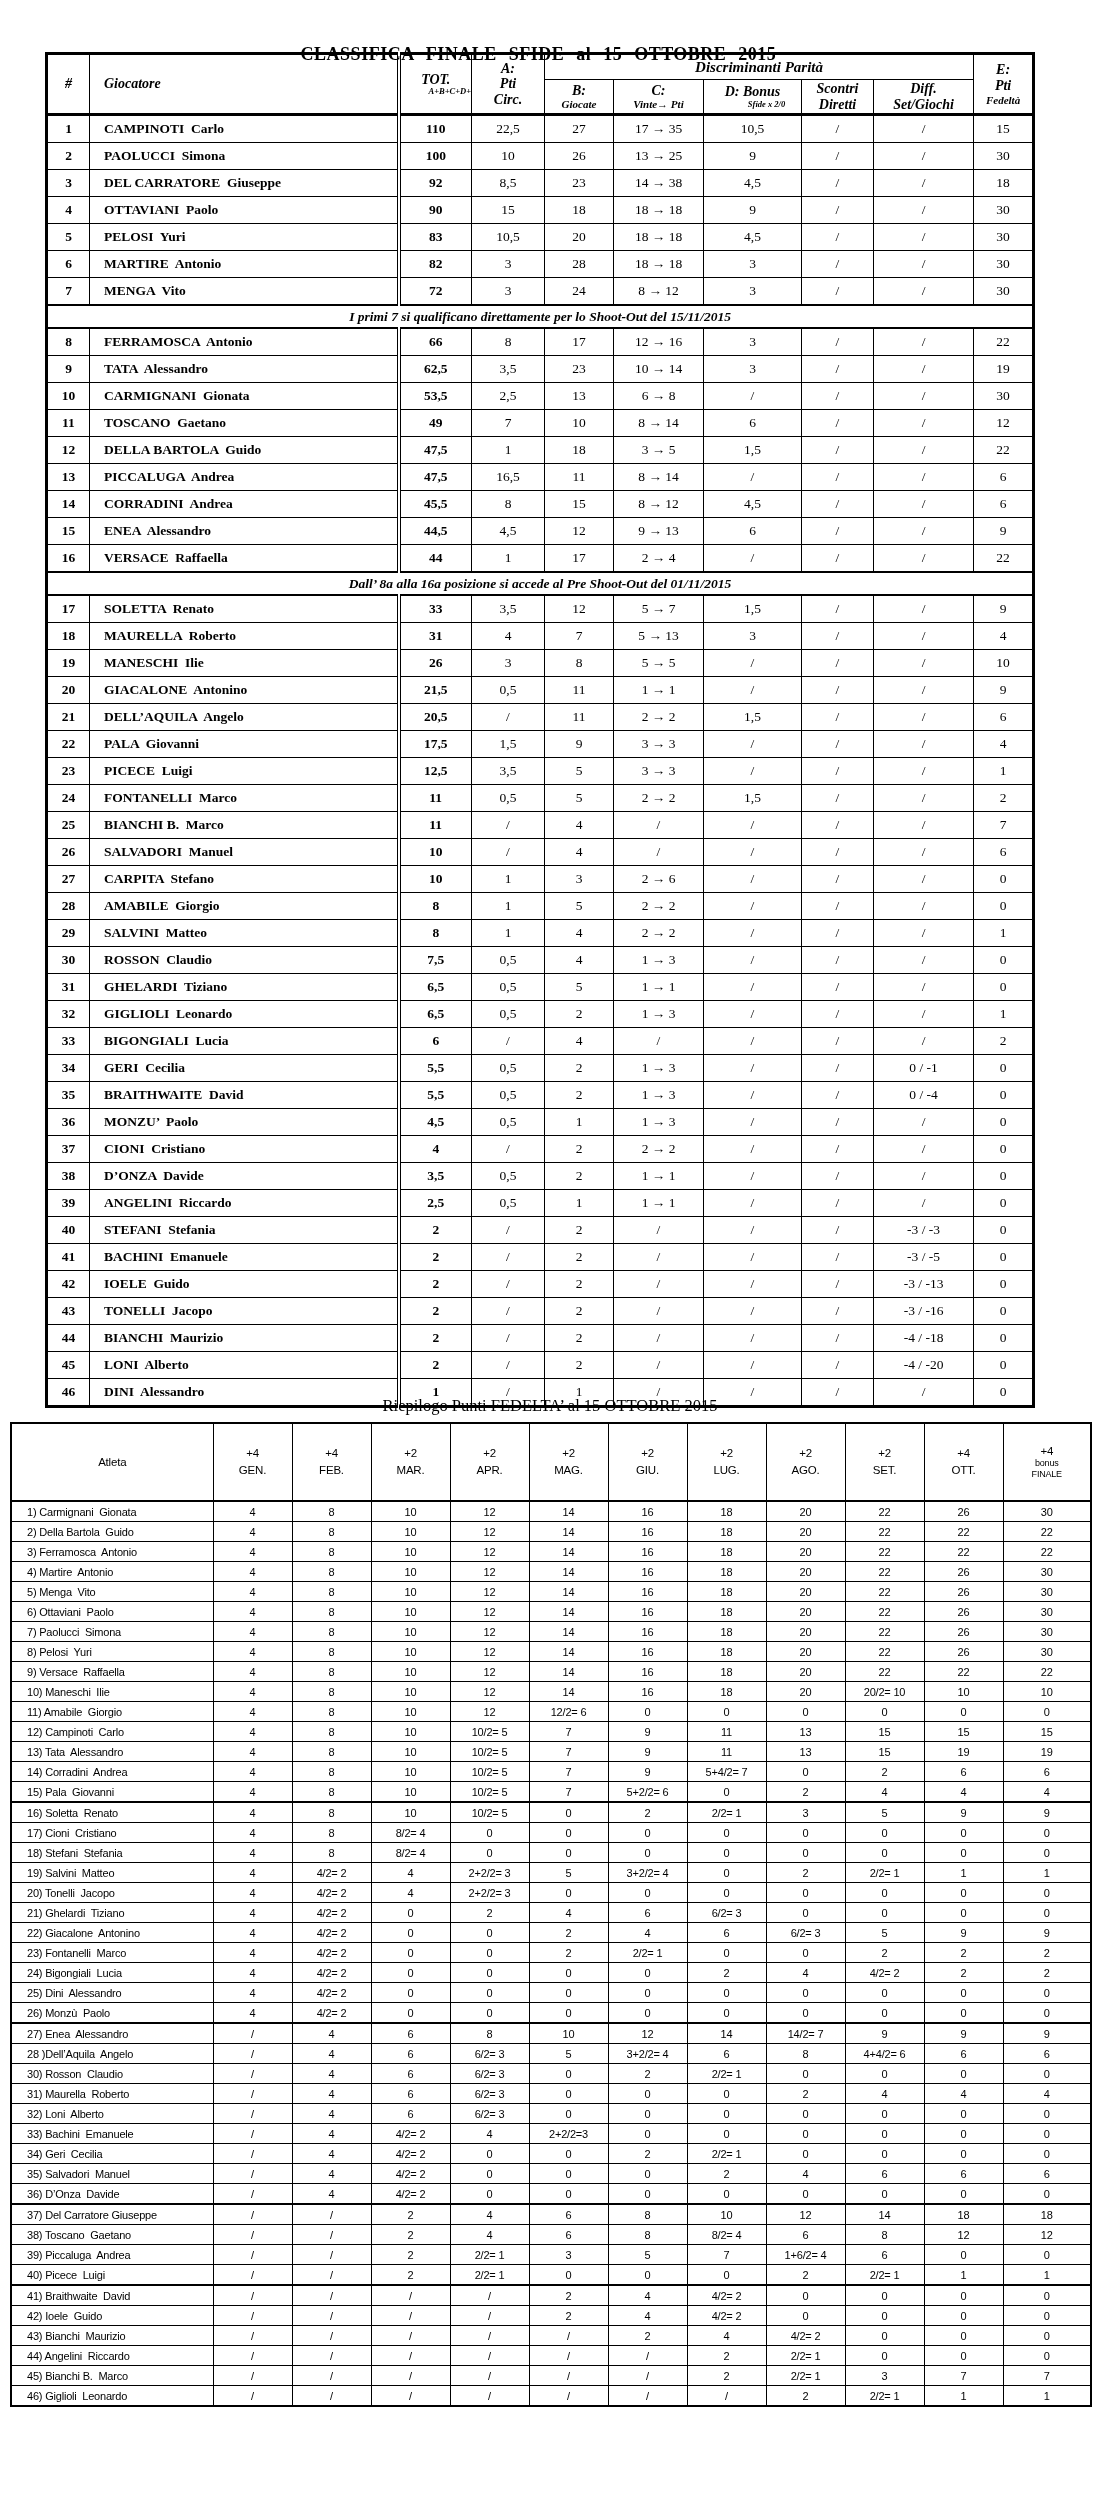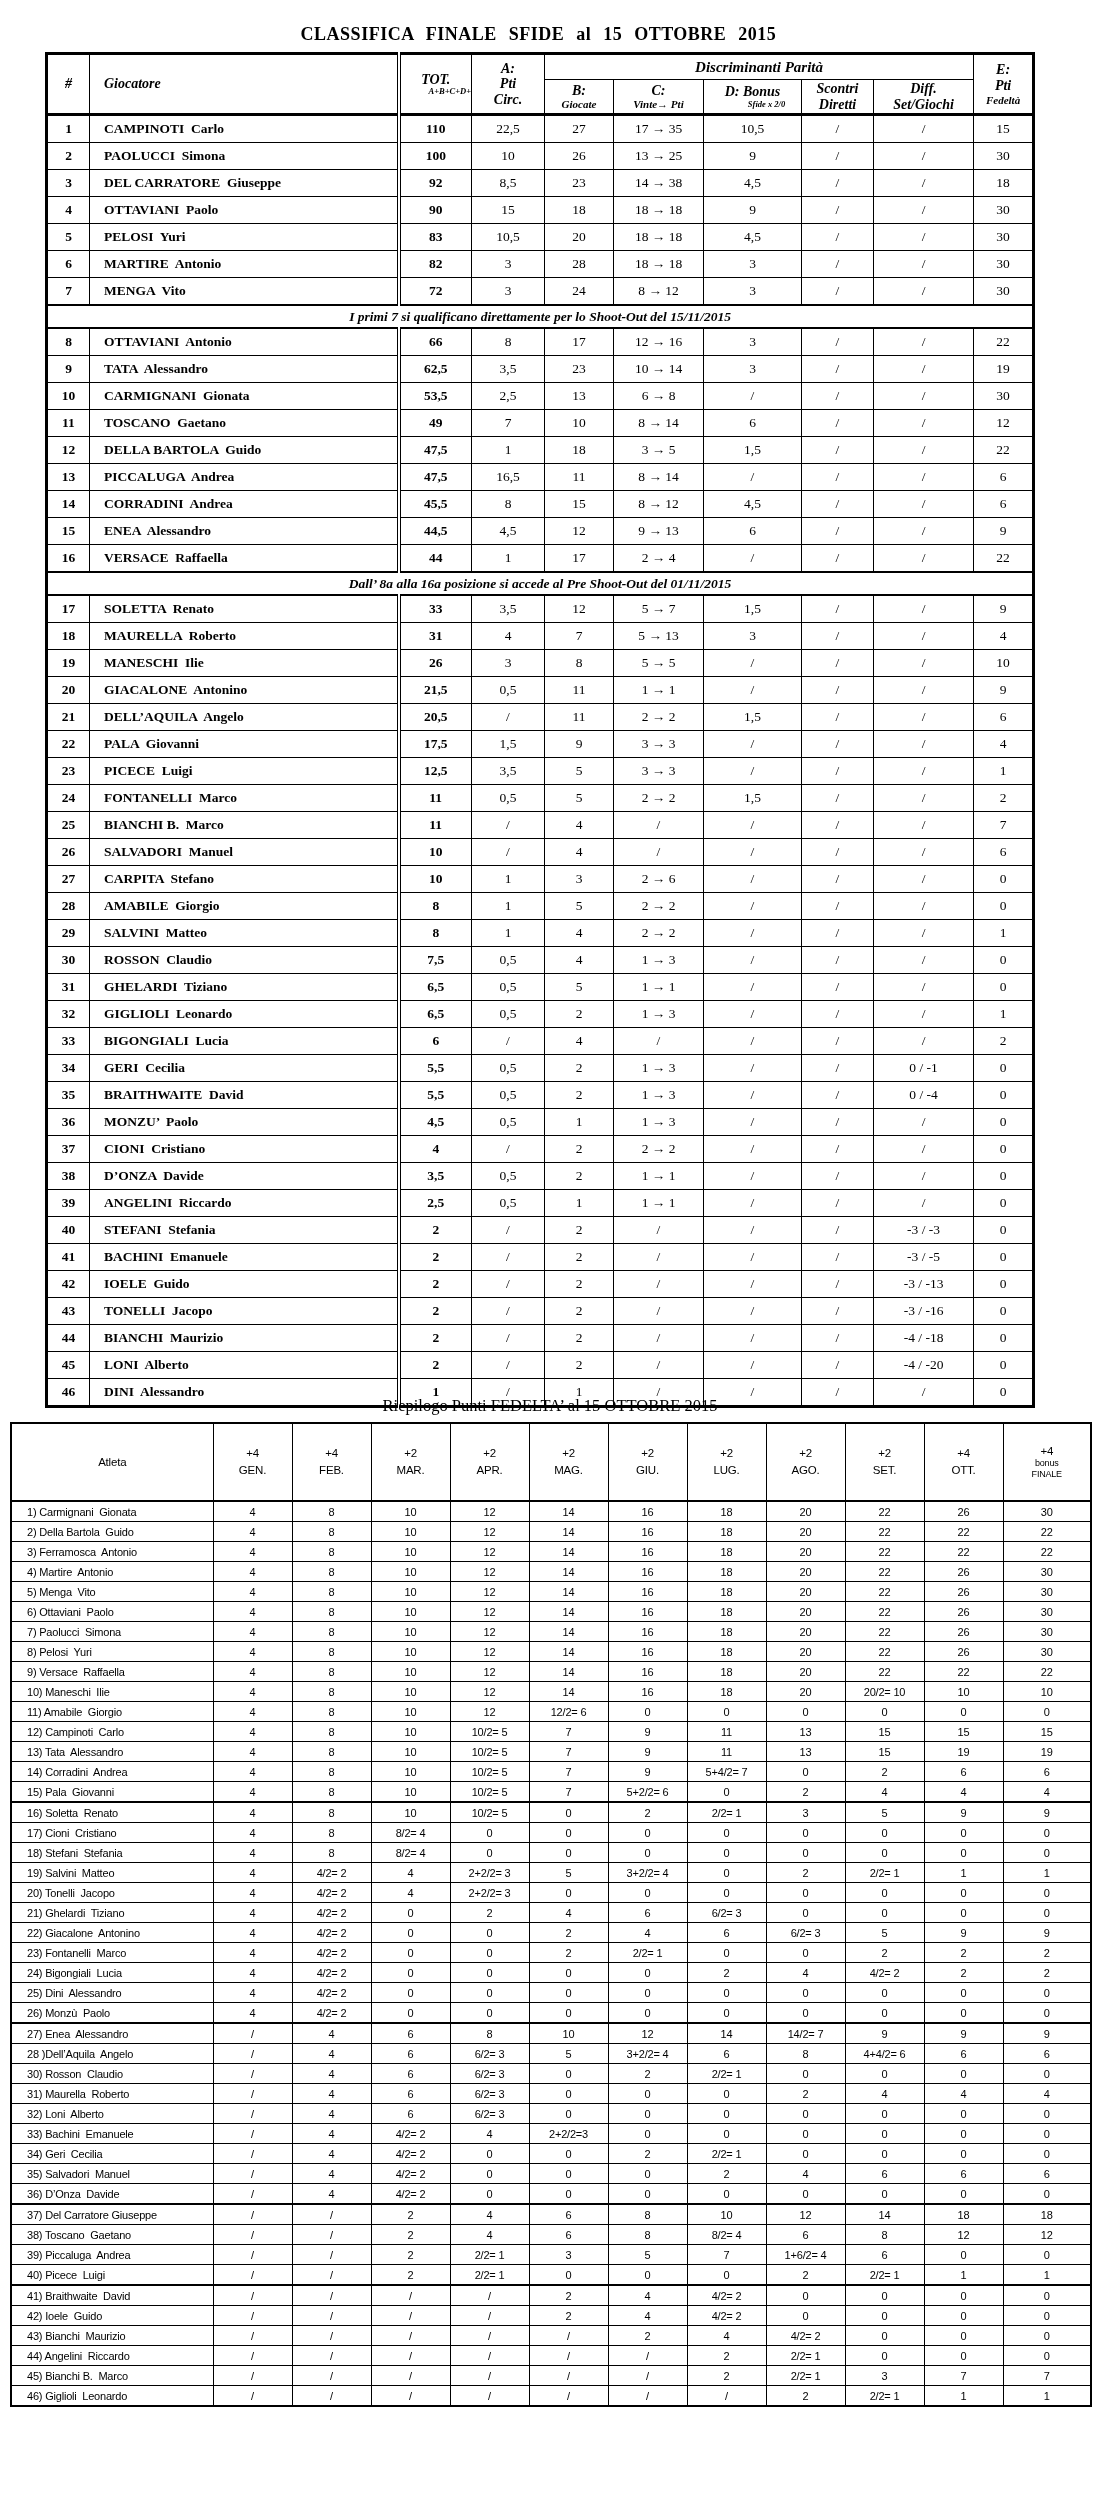--- a/index.html
+++ b/index.html
@@ -1,18 +1,18 @@
 <!DOCTYPE html>
 <html><head>
 <meta charset="utf-8">
 <style>
   html,body{margin:0;padding:0;}
   body{width:1100px;height:2500px;background:#fff;position:relative;
        font-family:"Liberation Serif",serif;color:#000;}
-  .t1-title{position:absolute;top:24px;left:45px;width:987px;text-align:center;
+  .t1-title{position:absolute;top:44px;left:45px;width:987px;text-align:center;
        font-size:18px;font-weight:bold;word-spacing:7px;letter-spacing:.5px;}
   table{border-collapse:collapse;table-layout:fixed;}
   
   .t1{position:absolute;left:45px;top:52px;width:987px;border:3px solid #000;}
   .t1 th,.t1 td{border:1px solid #000;overflow:hidden;}
   .t1 thead th{font-style:italic;font-weight:bold;font-size:14px;text-align:center;
        vertical-align:middle;padding:1px 0;}
   .t1 thead{border-bottom:3px solid #000;}
   .t1 th.group{font-size:15px;height:22px;}
   .t1 th.h-name{text-align:left;padding-left:14px;}
@@ -188,21 +188,21 @@
           <td>3</td>
           <td>/</td>
           <td>/</td>
           <td>30</td>
         </tr>
         <tr class="note-row">
           <td colspan="10">I primi 7 si qualificano direttamente per lo Shoot-Out del 15/11/2015</td>
         </tr>
         <tr>
           <td class="c-num">8</td>
-          <td class="c-name">OTTAVIANI  Antonio</td>
+          <td class="c-name">FERRAMOSCA  Antonio</td>
           <td class="c-tot dblL">66</td>
           <td>8</td>
           <td>17</td>
           <td>12 → 16</td>
           <td>3</td>
           <td>/</td>
           <td>/</td>
           <td>22</td>
         </tr>
         <tr>

